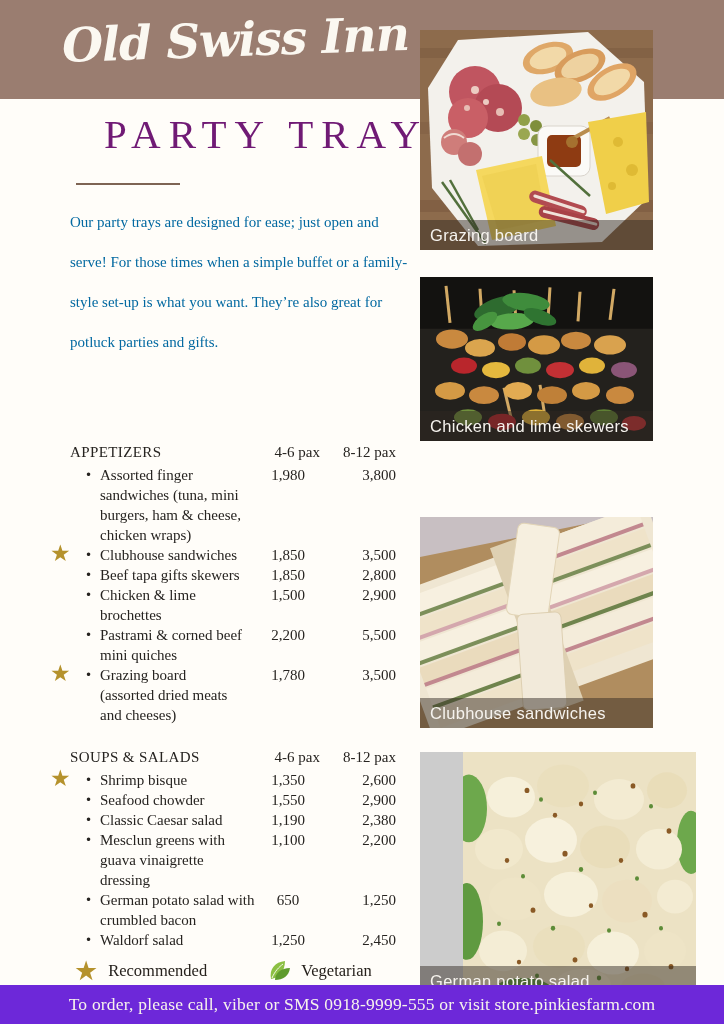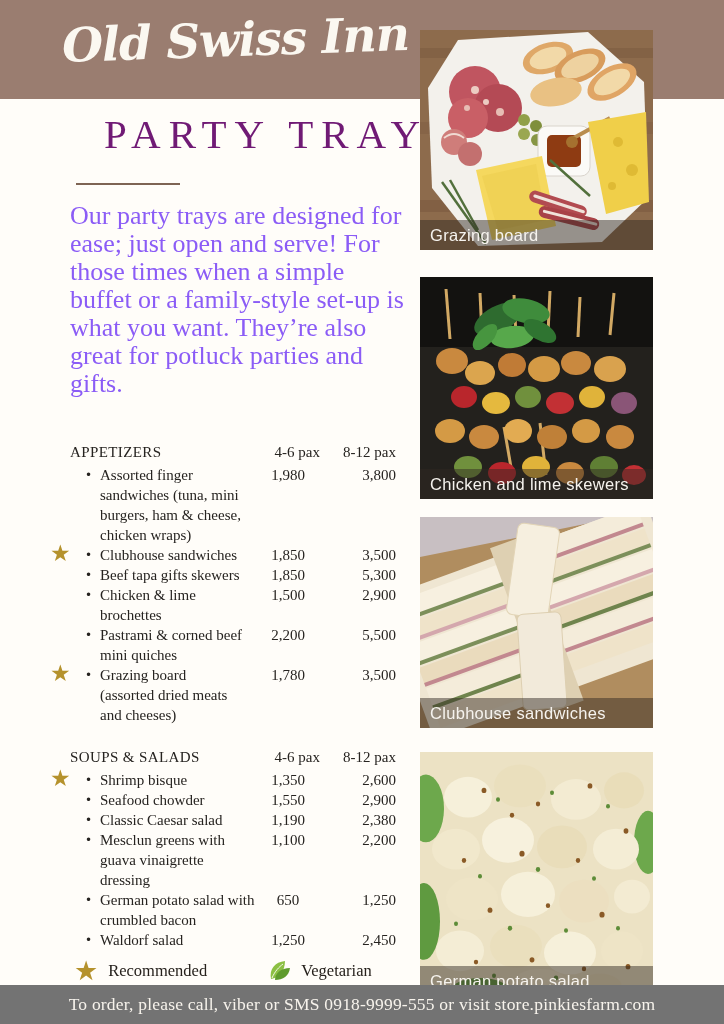--- a/index.html
+++ b/index.html
@@ -8,21 +8,21 @@
 
   
   .header-band{position:absolute;top:0;left:0;width:724px;height:99px;background:#9a7d70;}
   .logo{position:absolute;left:62px;top:12px;color:#fbf8f1;font-family:"DejaVu Serif",serif;font-style:italic;font-weight:bold;font-size:47px;transform:rotate(-2deg);letter-spacing:-1px;white-space:nowrap;}
 
   
   .page-title{position:absolute;left:70px;top:110px;font-size:41px;letter-spacing:8px;color:#701a75;font-weight:400;margin-left:34px;}
   .title-underline{position:absolute;left:76px;top:183px;width:104px;height:0;border-top:2px solid #7e6454;}
 
   
-  .intro{position:absolute;left:70px;top:202px;width:340px;font-size:26px;line-height:28px;color:#8b5cf6;white-space:pre-line;}
+  .intro{position:absolute;left:70px;top:202px;width:340px;font-size:15px;line-height:40px;color:#0369a1;white-space:pre-line;}
 
   
   .menu{position:absolute;left:70px;top:442px;width:326px;font-size:15px;line-height:20px;color:#262320;}
   .mhead{display:flex;align-items:center;margin-bottom:3px;}
   .mhead .sec{flex:1;letter-spacing:.4px;}
   .mhead .h1{width:64px;text-align:right;}
   .mhead .h2{width:76px;text-align:right;}
   .soups-head{margin-top:22px;}
   .mrow{display:flex;align-items:flex-start;position:relative;}
   .nm{flex:1;position:relative;padding-left:30px;white-space:pre-line;}
@@ -34,27 +34,27 @@
 
   
   .legend{display:flex;align-items:center;margin-top:9px;padding-left:4px;font-size:16.5px;color:#26211c;}
   .legend .star-big{color:#b5922d;font-family:"DejaVu Sans",sans-serif;font-size:27px;line-height:24px;margin-right:10px;position:static;}
   .legend .veg{margin-left:58px;margin-right:8px;display:inline-flex;}
 
   
   .photo{position:absolute;left:420px;width:233px;overflow:hidden;background:#ccc;}
   .photo svg{display:block;width:100%;height:100%;}
   .ph1{top:30px;height:220px;}
-  .ph2{top:277px;height:222px;}
+  .ph2{top:277px;height:164px;}
   .ph3{top:517px;height:211px;}
-  .ph4{top:752px;height:244px;}
+  .ph4{top:752px;height:244px;padding-left:43px;}
   .caption{position:absolute;left:0;right:0;bottom:0;height:30px;line-height:30px;padding-left:10px;background:rgba(48,40,33,.48);color:#f6f3ee;font-family:"Liberation Sans",sans-serif;font-size:16.5px;letter-spacing:.3px;}
 
   
-  .footer-band{position:absolute;left:0;bottom:0;width:724px;height:39px;background:#737373;color:#f7f3ec;text-align:center;line-height:39px;font-size:17.5px;letter-spacing:.2px;}
+  .footer-band{position:absolute;left:0;bottom:0;width:724px;height:39px;background:#6d28d9;color:#f7f3ec;text-align:center;line-height:39px;font-size:17.5px;letter-spacing:.2px;}
 </style>
 </head>
 <body>
 
 <div class="page">
 
   <div class="header-band">
     <div class="logo">Old Swiss Inn</div>
   </div>
 
@@ -83,21 +83,21 @@
     <div class="mrow">
       <span class="star">★</span>
       <span class="nm"><span class="blt">•</span><span>Clubhouse sandwiches</span></span>
       <span class="p p1">1,850</span>
       <span class="p p2">3,500</span>
     </div>
 
     <div class="mrow">
       <span class="nm"><span class="blt">•</span><span>Beef tapa gifts skewers</span></span>
       <span class="p p1">1,850</span>
-      <span class="p p2">5,300</span>
+      <span class="p p2">2,800</span>
     </div>
 
     <div class="mrow">
       <span class="nm"><span class="blt">•</span><span>Chicken &amp; lime
 brochettes</span></span>
       <span class="p p1">1,500</span>
       <span class="p p2">2,900</span>
     </div>
 
     <div class="mrow">

